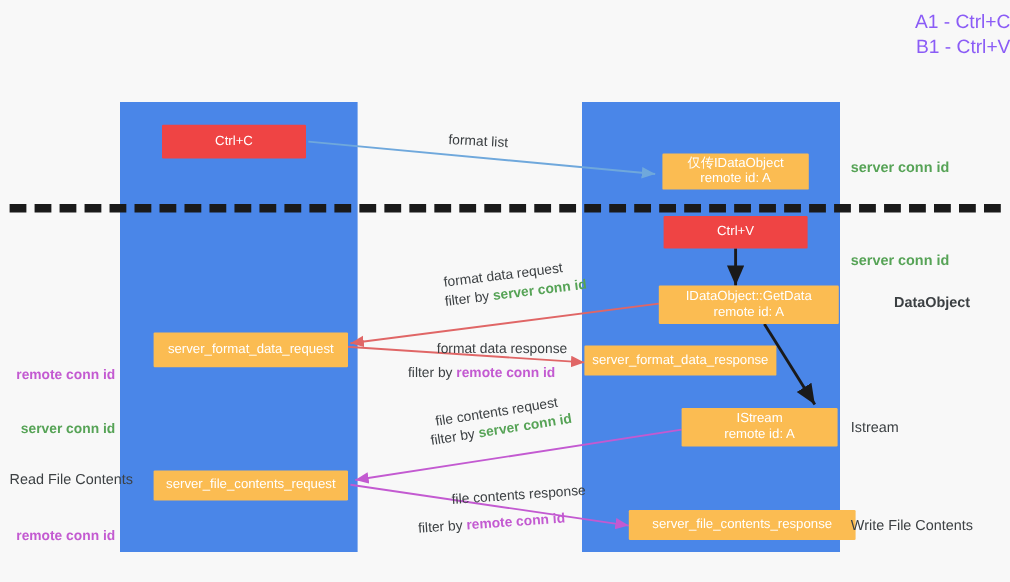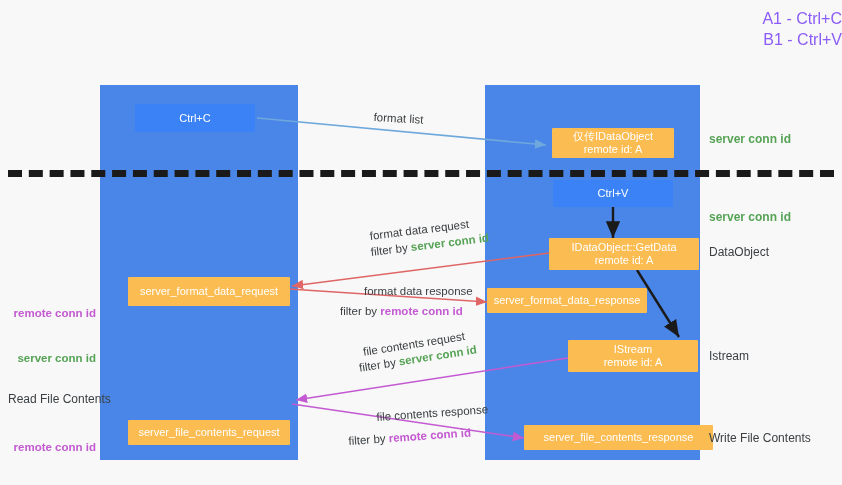--- a/index.html
+++ b/index.html
@@ -55,21 +55,21 @@
     flex-direction: column;
     align-items: center;
     justify-content: center;
     color: #ffffff;
     font-size: 11px;
     line-height: 13px;
     text-align: center;
     white-space: pre;
     border-radius: 1px;
   }
-  .box.green { background: #3b82f6; }
+  .box.green { background: #ef4444; }
   .box.orange { background: #fbb martian; }
   .box.orange { background: #fbbc52; }
 
   
   #dash-line {
     position: absolute;
     left: 8px; right: 8px;
     top: 170px;
     height: 0;
     border-top: 7px dashed #1a1a1a;
@@ -201,31 +201,31 @@
   </div>
 
   <div class="box orange" style="left:128px; top:277px; width:162px; height:29px;">
     <span>server_format_data_request</span>
   </div>
 
   <div class="box orange" style="left:487px; top:288px; width:160px; height:25px;">
     <span>server_format_data_response</span>
   </div>
 
-  <div class="box orange" style="left:128px; top:392px; width:162px; height:25px;margin-top:28px;">
+  <div class="box orange" style="left:128px; top:392px; width:162px; height:25px;">
     <span>server_file_contents_request</span>
   </div>
 
   <div class="box orange" style="left:524px; top:425px; width:189px; height:25px;">
     <span>server_file_contents_response</span>
   </div>
 
   <div class="stage-label green-txt" style="left:709px; top:132px;">server conn id</div>
   <div class="stage-label green-txt" style="left:709px; top:210px;">server conn id</div>
-  <div class="stage-label" style="left:709px; top:245px;">DataObject</div>
+  <div class="stage-label" style="left:745px; top:245px;font-weight:bold;">DataObject</div>
   <div class="stage-label" style="left:709px; top:349px;">Istream</div>
   <div class="stage-label" style="left:709px; top:431px;">Write File Contents</div>
 
   <div class="stack-label" style="left:8px; top:276px; width:88px;">
     <span class="p">remote conn id</span>
     <span class="g">server conn id</span>
   </div>
 
   <div class="side-label plain" style="left:8px; top:392px;">Read File Contents</div>
 

